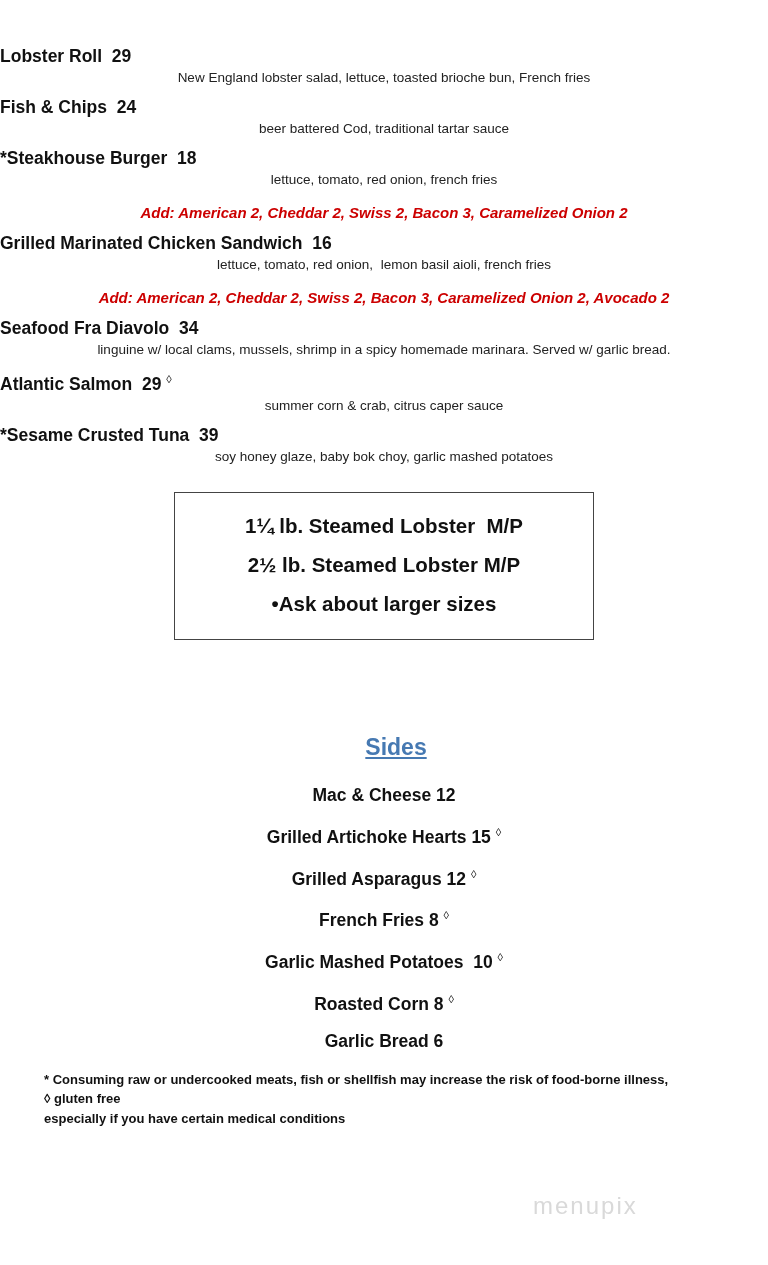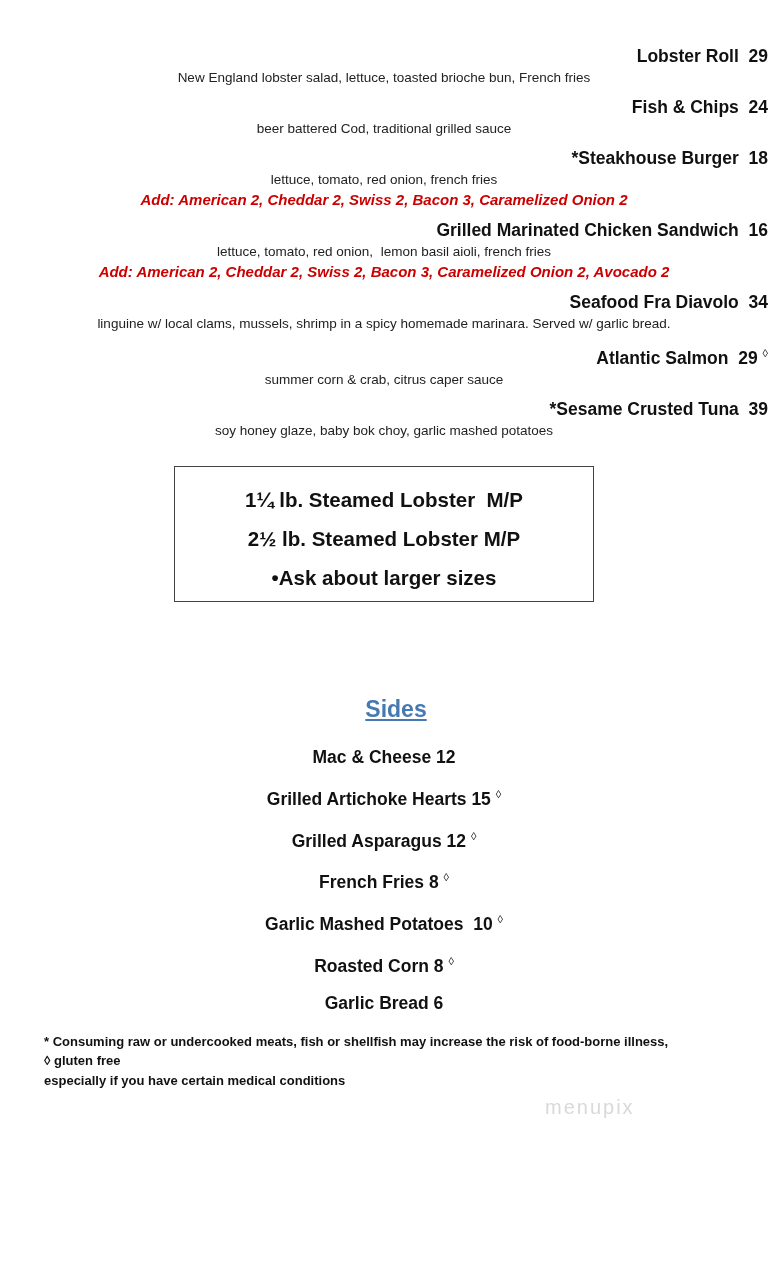--- a/index.html
+++ b/index.html
@@ -18,21 +18,21 @@
     text-align: center;
     color: #4679b2;
     font-size: 23px;
     font-weight: bold;
     text-decoration: underline;
     margin: 0 0 26px 0;
   }
 
   .menu-item { margin-bottom: 11px; }
   .item-name {
-    text-align: right;
+    text-align: left;
     font-weight: bold;
     font-size: 17.5px;
     line-height: 21px;
     color: #111;
     white-space: pre-wrap;
   }
   .item-desc {
     text-align: center;
     font-size: 13.5px;
     line-height: 17px;
@@ -40,35 +40,35 @@
     color: #222;
     white-space: pre-wrap;
   }
   .add-line {
     text-align: center;
     color: #cc0000;
     font-weight: bold;
     font-style: italic;
     font-size: 15px;
     line-height: 18px;
-    margin-top: 3px;
+    margin-top: 16px;
     white-space: pre-wrap;
   }
   .gf {
     font-size: 11px;
     font-weight: normal;
     vertical-align: super;
     color: #111;
   }
 
   .lobster-box {
     width: 420px;
     margin: 27px auto 0 auto;
     border: 1.5px solid #444;
-    padding: 13px 0 4px 0;
+    padding: 13px 0 16px 0;
     box-sizing: border-box;
   }
   .box-line {
     text-align: center;
     font-weight: bold;
     font-size: 20.5px;
     line-height: 39px;
     color: #111;
     white-space: pre-wrap;
   }
@@ -90,42 +90,41 @@
     font-size: 13px;
     font-weight: bold;
     line-height: 19.5px;
     color: #111;
     white-space: pre-wrap;
   }
 
   .watermark {
     position: absolute;
     left: 533px;
-    top: 1096px;
-    font-size: 20px;
+    top: 1192px;
+    font-size: 24px;
     color: #d9d9d9;
     letter-spacing: 2px;
-    margin-left: 12px;
   }
 </style>
 </head>
 <body>
 
 <div class="page">
 
   <div>
 
     <div class="menu-item">
       <div class="item-name">Lobster Roll  29</div>
       <div class="item-desc">New England lobster salad, lettuce, toasted brioche bun, French fries</div>
     </div>
 
     <div class="menu-item">
       <div class="item-name">Fish &amp; Chips  24</div>
-      <div class="item-desc">beer battered Cod, traditional grilled sauce</div>
+      <div class="item-desc">beer battered Cod, traditional tartar sauce</div>
     </div>
 
     <div class="menu-item">
       <div class="item-name">*Steakhouse Burger  18</div>
       <div class="item-desc">lettuce, tomato, red onion, french fries</div>
       <div class="add-line">Add: American 2, Cheddar 2, Swiss 2, Bacon 3, Caramelized Onion 2</div>
     </div>
 
     <div class="menu-item">
       <div class="item-name">Grilled Marinated Chicken Sandwich  16</div>

